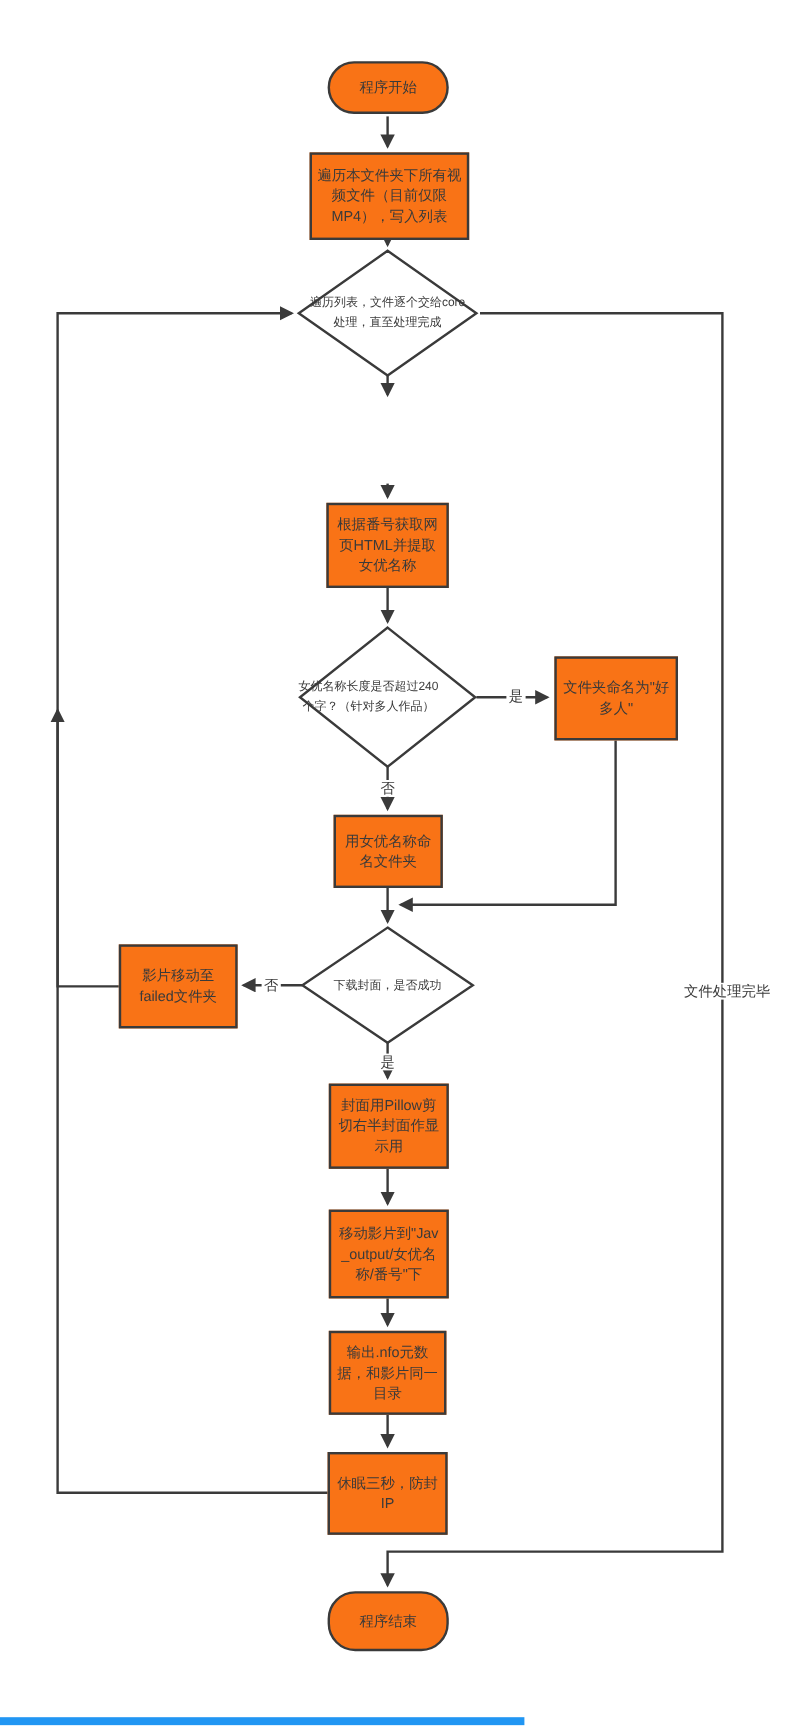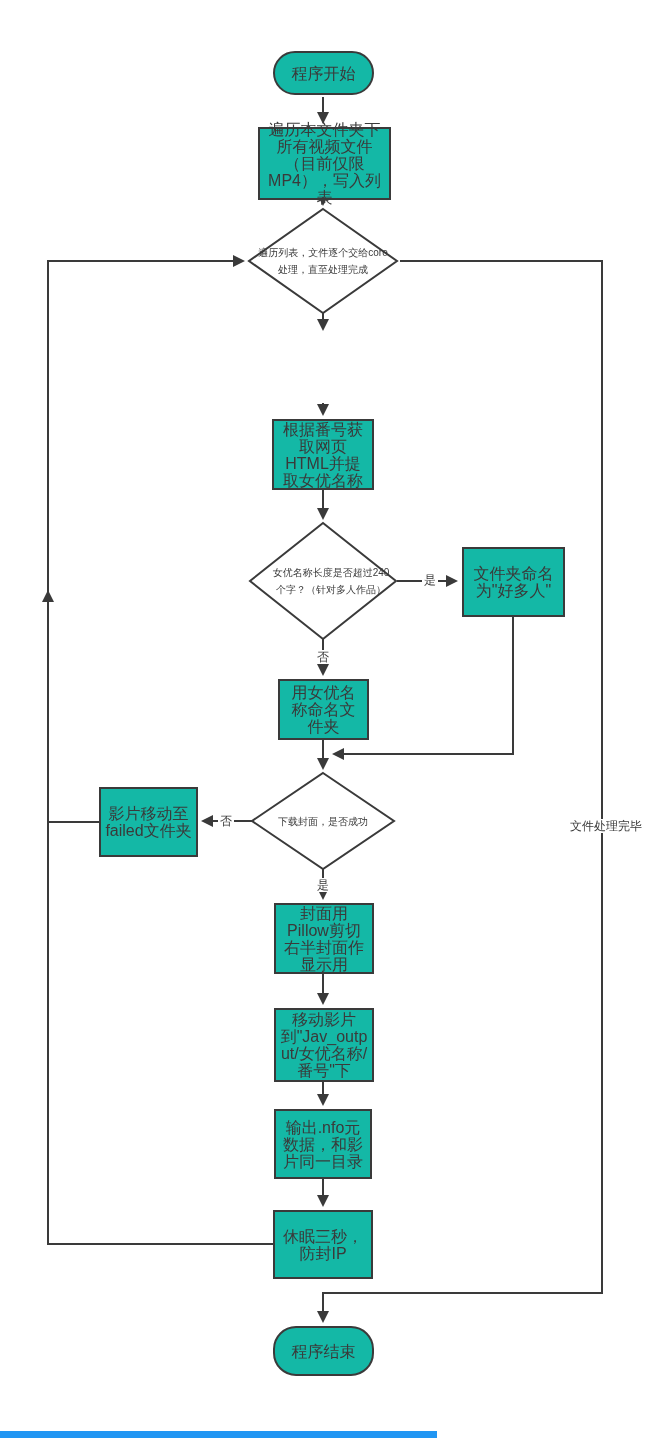--- a/index.html
+++ b/index.html
@@ -4,23 +4,23 @@
 <style>
   html,body { margin:0; padding:0; background:#ffffff; }
   .canvas {
     position:relative; width:664px; height:1438px; background:#ffffff;
     font-family:"Liberation Sans","DejaVu Sans",sans-serif; color:#3a3a3a;
     overflow:hidden;
   }
   svg.wires { position:absolute; left:0; top:0; }
   .node {
     position:absolute; box-sizing:border-box;
-    border:2px solid #3a3a3a; background:#14b8a6;
+    border:2px solid #3a3a3a; background:#f97316;
     display:flex; align-items:center; justify-content:center;
-    text-align:center; font-size:16px; line-height:17px; padding:19px 4px;
+    text-align:center; font-size:12px; line-height:17px; padding:19px 4px;
     overflow-wrap:break-word;
   }
   .stadium { border-radius:23px; }
   .dtext {
     position:absolute; display:flex; align-items:center; justify-content:center;
     text-align:center; font-size:10px; line-height:17px;
   }
   .elabel {
     position:absolute; transform:translate(-50%,-50%);
     font-size:12px; line-height:14px; background:#ffffff; padding:0 2px;
@@ -68,21 +68,21 @@
 
   <div class="node stadium" style="left:273px; top:51px; width:101px; height:44px;">程序开始</div>
 
   <div class="node" style="left:258px; top:127px; width:133px; height:73px;">遍历本文件夹下所有视频文件（目前仅限MP4），写入列表</div>
 
   <div class="dtext" style="left:255px; top:233px; width:136px; height:56px;">遍历列表，文件逐个交给core处理，直至处理完成</div>
 
 
   <div class="node" style="left:272px; top:419px; width:102px; height:71px;">根据番号获取网页HTML并提取女优名称</div>
 
-  <div class="dtext" style="left:268px; top:553px; width:126px; height:56px;">女优名称长度是否超过240个字？（针对多人作品）</div>
+  <div class="dtext" style="left:244px; top:553px; width:126px; height:56px;">女优名称长度是否超过240个字？（针对多人作品）</div>
 
   <div class="node" style="left:462px; top:547px; width:103px; height:70px;">文件夹命名为"好多人"</div>
 
   <div class="node" style="left:278px; top:679px; width:91px; height:61px;">用女优名称命名文件夹</div>
 
   <div class="dtext" style="left:252px; top:813px; width:142px; height:17px;">下载封面，是否成功</div>
 
   <div class="node" style="left:99px; top:787px; width:99px; height:70px;">影片移动至failed文件夹</div>
 
   <div class="node" style="left:274px; top:903px; width:100px; height:71px;">封面用Pillow剪切右半封面作显示用</div>

